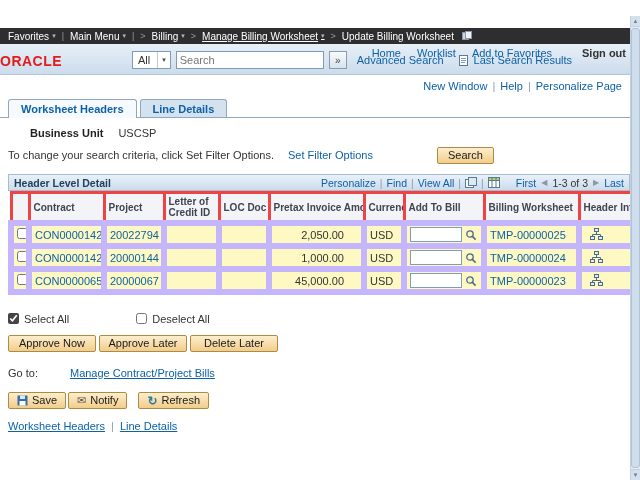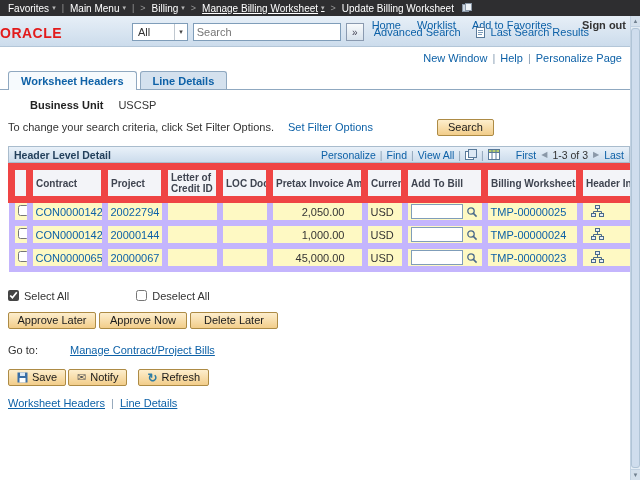--- a/index.html
+++ b/index.html
@@ -4,34 +4,34 @@
 <style>
   * { box-sizing: border-box; margin: 0; padding: 0; }
   html,body { width: 640px; height: 480px; }
   body {
     position: relative; overflow: hidden; background: #fff;
     font-family: "Liberation Sans", sans-serif; font-size: 11px; color: #333;
   }
   a { text-decoration: none; color: #0d61a7; cursor: pointer; }
 
   
-  .crumbbar { height: 16px; background: #2e2e30; color: #eee; display: flex; align-items: center; padding: 0 8px; font-size: 10px; gap: 6px; }
+  .crumbbar { height: 16px; background: #2e2e30; color: #eee; display: flex; align-items: center; padding: 0 8px; font-size: 10px; gap: 6px; margin-top: 28px; }
   .crumb { color: #fff; display: inline-flex; align-items: center; gap: 3px; white-space: nowrap; }
   .crumb .caret { color: #b5b5b5; font-size: 7px; }
   .crumb.u { text-decoration: underline; }
   .crumb-sep { color: #9a9a9a; font-size: 9px; }
   .crumb-icon { display: inline-flex; margin-left: 2px; }
 
   
   .hdrbar { height: 31px; background: linear-gradient(#e7eff7, #ccdcec); border-bottom: 1px solid #b3c6d8; position: relative; }
   .logo { position: absolute; left: 0; top: 9px; color: #e21b1b; font-weight: bold; font-size: 14px; letter-spacing: .5px; }
   .toplinks { position: absolute; top: 3px; right: 14px; display: flex; gap: 16px; align-items: center; }
   .toplinks .signout { color: #333; font-weight: bold; margin-left: 14px; }
   .searchrow { position: absolute; left: 132px; top: 7px; display: flex; align-items: center; gap: 5px; }
-  .scope { background: #fff; border: 1px solid #7f9db9; height: 18px; display: inline-flex; align-items: center; padding: 0 0 0 5px; gap: 24px; cursor: pointer; }
+  .scope { background: #fff; border: 1px solid #7f9db9; height: 18px; display: inline-flex; align-items: center; padding: 0 0 0 5px; gap: 7px; cursor: pointer; }
   .scope .scaret { font-size: 7px; color: #444; border-left: 1px solid #c0c8d0; padding: 0 4px; height: 100%; display: flex; align-items: center; }
   .srch { width: 148px; height: 18px; border: 1px solid #7f9db9; font: inherit; padding: 0 3px; color: #333; }
   .gobtn { width: 18px; height: 18px; border: 1px solid #8a9ab0; background: linear-gradient(#f8fafc, #d8e2ec); font-size: 10px; color: #445; cursor: pointer; padding: 0; }
   .searchrow .advlnk { margin-left: 5px; }
   .lsricon { margin-left: 9px; display: inline-flex; }
 
   
   .pagelinks { display: flex; justify-content: flex-end; align-items: center; gap: 5px; padding: 5px 18px 1px 0; }
   .pipe { color: #8aa0b5; }
 
@@ -52,21 +52,21 @@
   
   .grid { margin: 9px 0 0 8px; width: 622px; }
   .gridhdr { background: linear-gradient(#e9f1f9, #ccdcec); border: 1px solid #a9bccd; height: 17px; display: flex; align-items: center; padding: 0 5px; font-size: 10.5px; }
   .gtitle { font-weight: bold; color: #23405c; }
   .gctrls { margin-left: auto; display: flex; align-items: center; gap: 4px; }
   .pager { margin-left: 12px; display: flex; align-items: center; gap: 5px; }
   .arr { color: #8a98a8; font-size: 8px; cursor: pointer; }
   .range { color: #333; }
   .gicon { display: inline-flex; cursor: pointer; }
   table { border-collapse: collapse; table-layout: fixed; width: 622px; font-size: 11px; }
-  th { background: #f3f4f8; border: 7px solid #ef4444; font-size: 10px; color: #3f4450; text-align: left; padding: 2px 3px; vertical-align: middle; font-weight: bold; height: 26px; overflow: hidden; }
+  th { background: #f3f4f8; border: 3px solid #ef4444; font-size: 10px; color: #3f4450; text-align: left; padding: 2px 3px; vertical-align: middle; font-weight: bold; height: 26px; overflow: hidden; }
   th.nw { white-space: nowrap; }
   td { border: 6px solid #c4b5fd; padding: 1px 3px; height: 20px; overflow: hidden; white-space: nowrap; background: #fef9c3; }
   td.amt { text-align: right; padding-right: 17px; }
   .atbwrap { display: flex; align-items: center; gap: 3px; }
   .atbin { width: 52px; height: 15px; border: 1px solid #7f9db9; font: inherit; padding: 0 2px; }
   input[type="checkbox"] { width: 11px; height: 11px; accent-color: #444; }
   .hicell { text-align: left; padding-left: 8px; }
 
   
   .selrow { display: flex; align-items: flex-start; margin: 18px 0 0 8px; gap: 5px; }
@@ -333,22 +333,22 @@
 </div>
 
 <div class="selrow">
   <input type="checkbox" checked="" style="">
   <span>Select All</span>
   <input type="checkbox" class="second" style="">
   <span>Deselect All</span>
 </div>
 
 <div class="btnrow">
+  <button class="psbtn">Approve Now</button>
   <button class="psbtn">Approve Later</button>
-  <button class="psbtn">Approve Now</button>
   <button class="psbtn">Delete Later</button>
 </div>
 
 <div class="gotorow">
   <span>Go to:</span>
   <a class="g1">Manage Contract/Project Bills</a>
 </div>
 
 <div class="toolbar">
   <button class="psbtn tbbtn">

